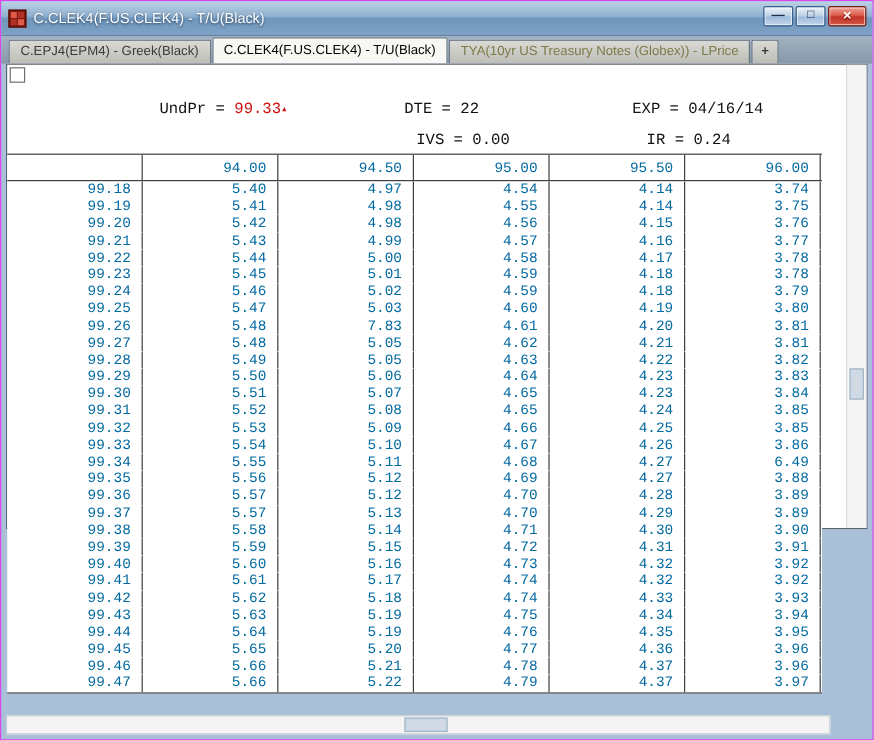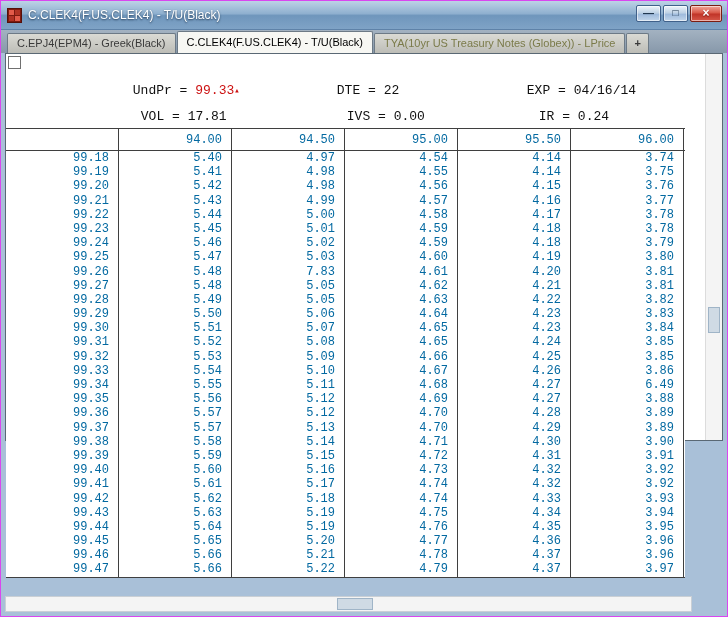--- a/index.html
+++ b/index.html
@@ -142,23 +142,20 @@
     <div class="corner-box"></div>
 
     <div class="param" style="left:80px; top:14px;">
       <span>UndPr = </span><span class="red">99.33</span><span class="red arrow">▴</span>
     </div>
     <div class="param" style="left:284px; top:14px;">
       <span>DTE = </span><span>22</span>
     </div>
     <div class="param" style="left:474px; top:14px;">
       <span>EXP = </span><span>04/16/14</span>
-    </div>
-    <div class="param" style="left:88px; top:40px;">
-      <span>VOL = </span><span>17.81</span>
     </div>
     <div class="param" style="left:294px; top:40px;">
       <span>IVS = </span><span>0.00</span>
     </div>
     <div class="param" style="left:486px; top:40px;">
       <span>IR = </span><span>0.24</span>
     </div>
 
     <div class="grid">
       <div class="hrow">

